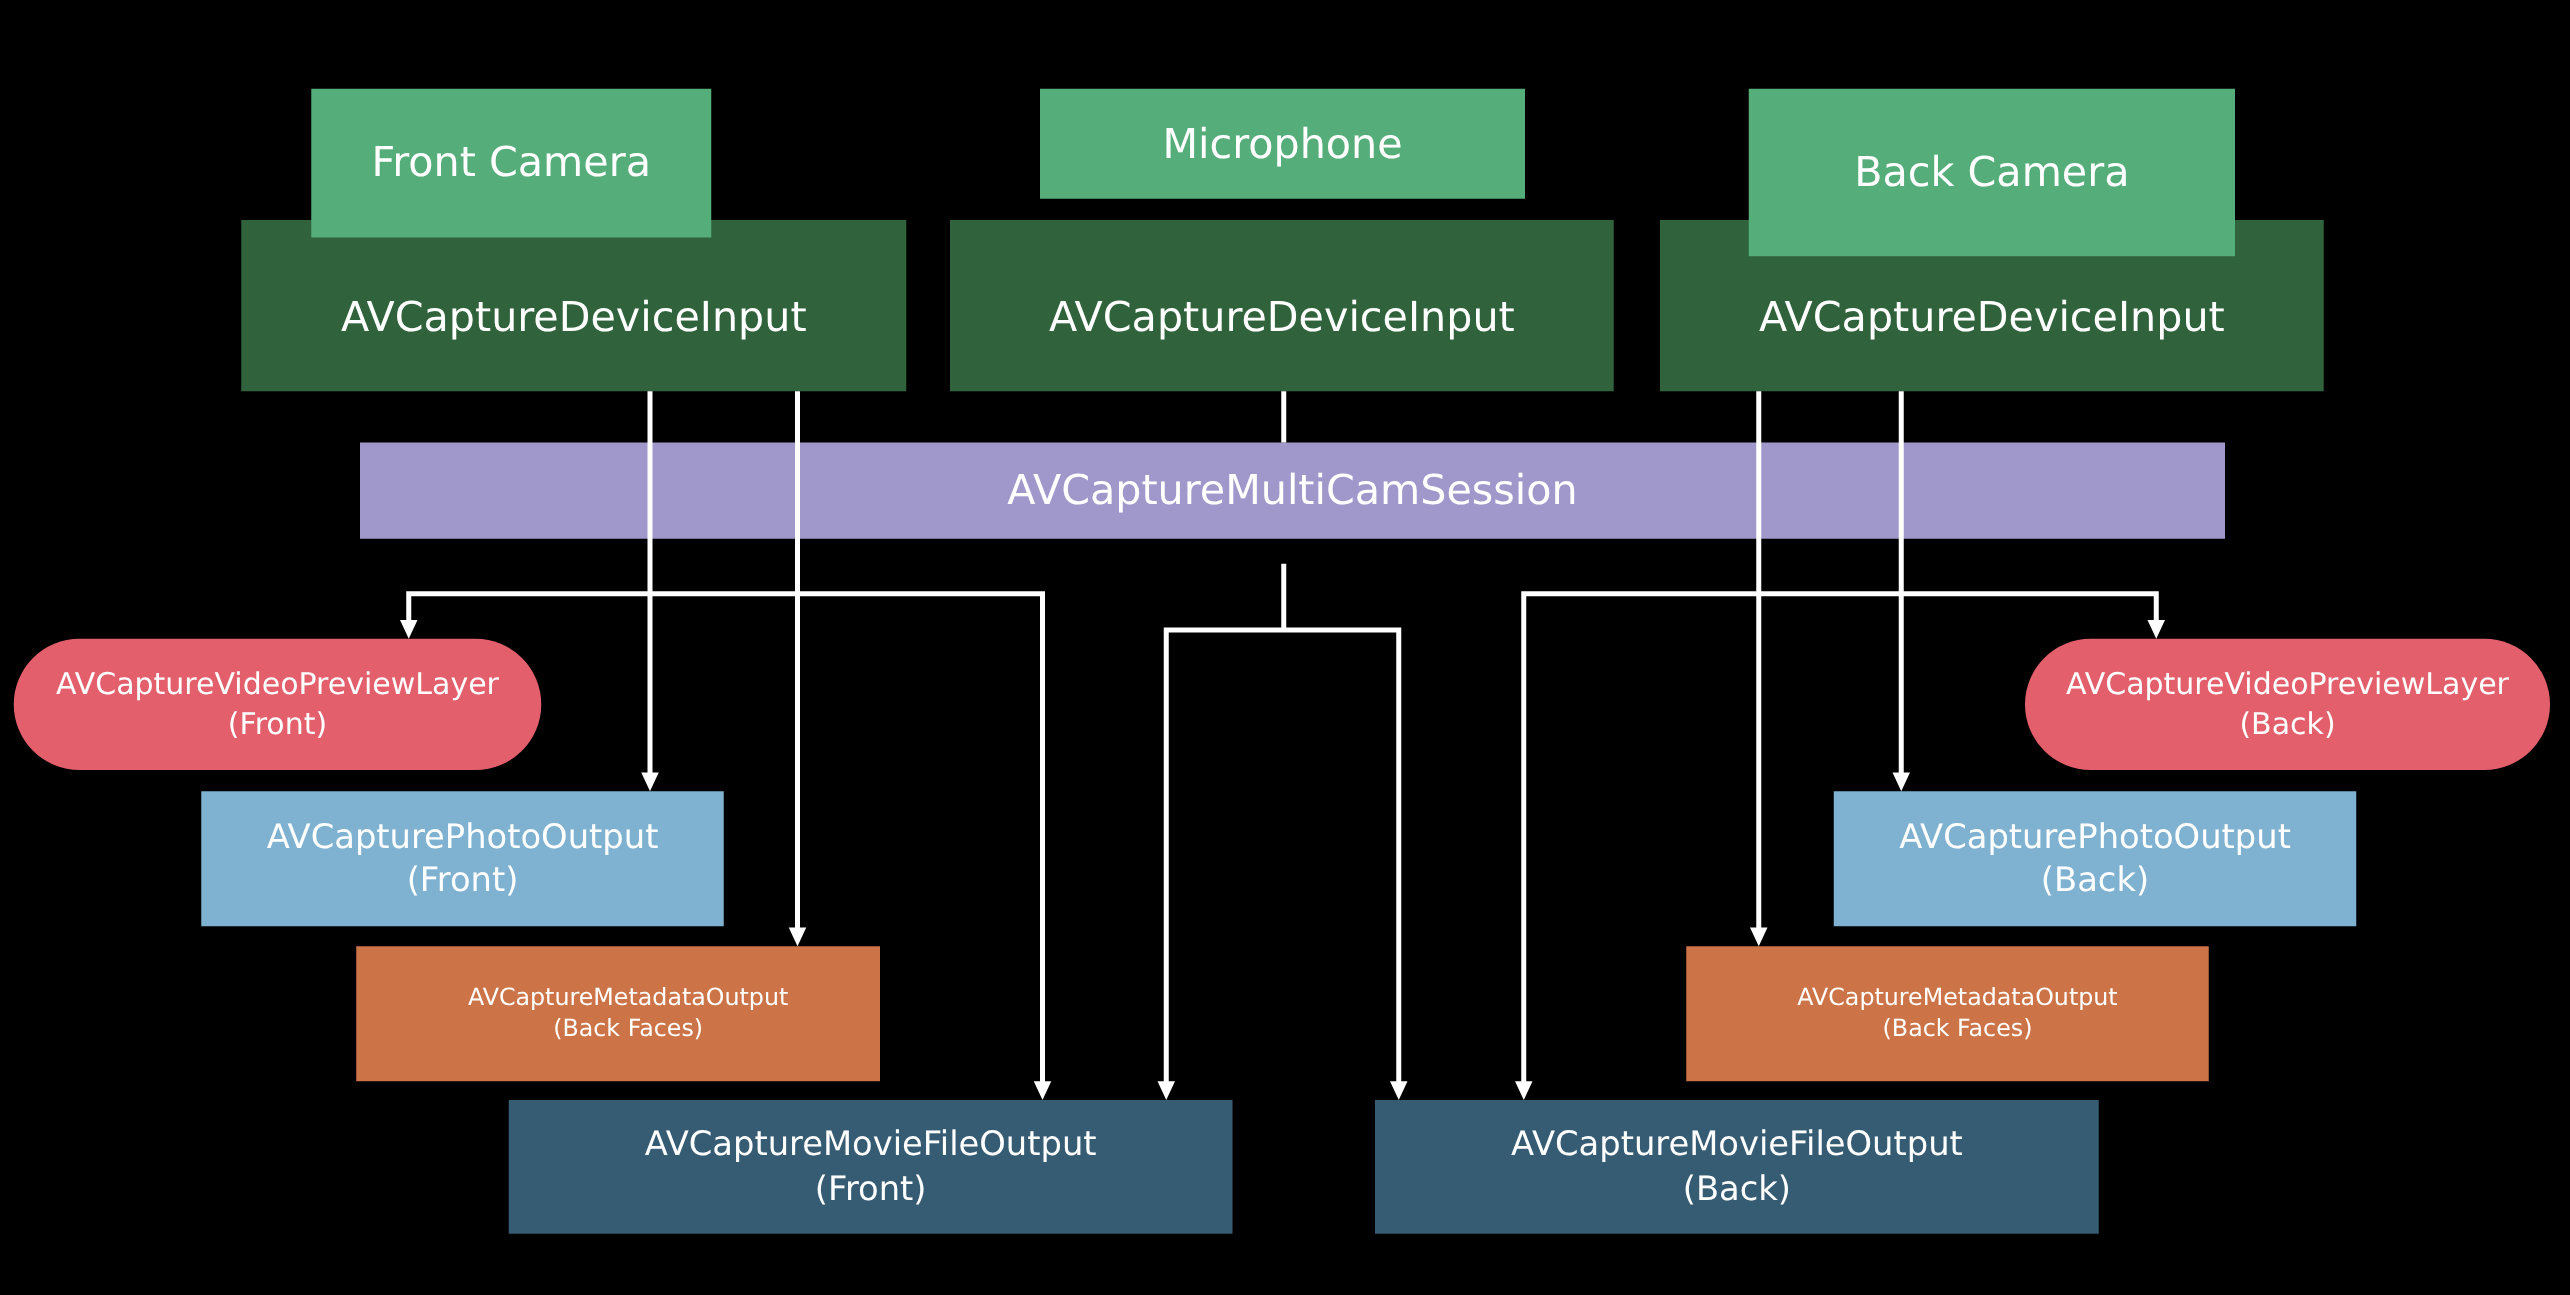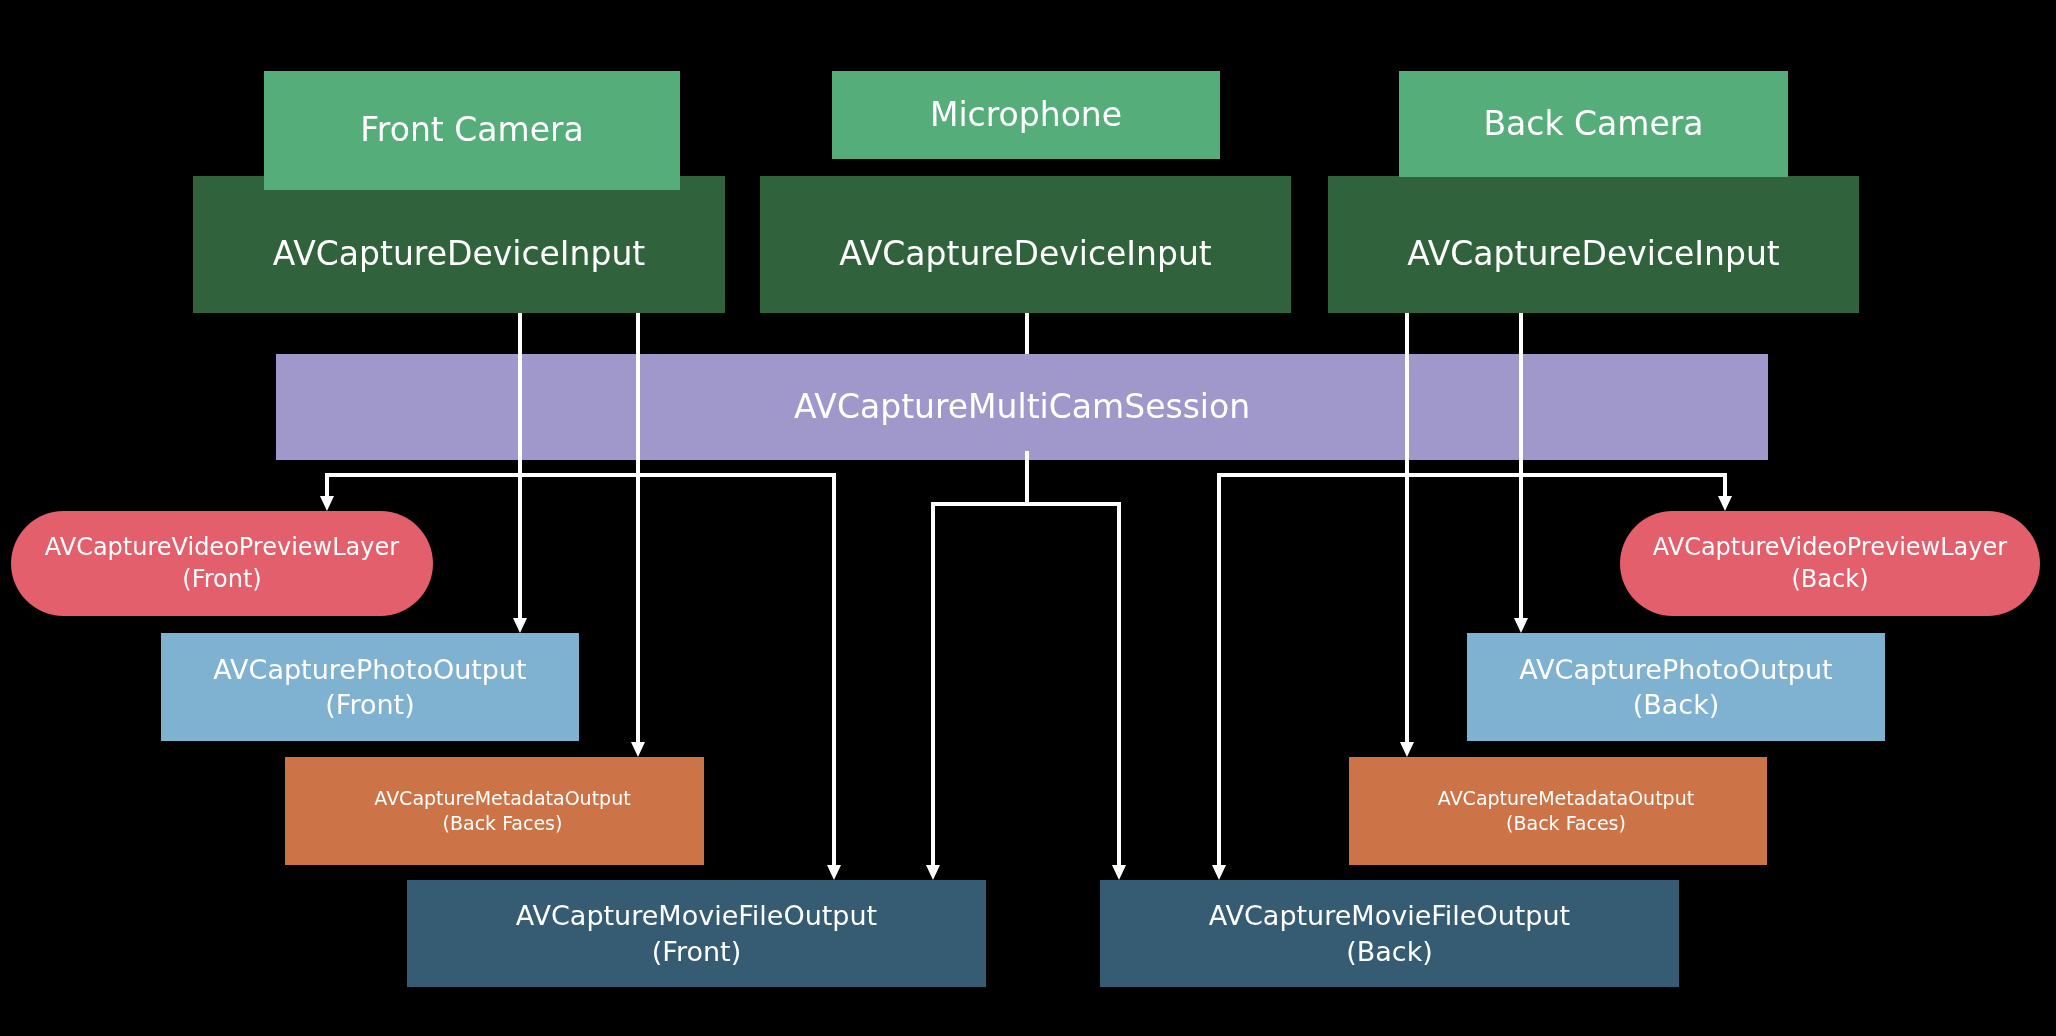--- a/index.html
+++ b/index.html
@@ -25,31 +25,31 @@
 <div class="node input" style="left: 193px; top: 176px; width: 532px; height: 137px; padding-top: 20px; background: rgb(48, 99, 60);">
   <span>AVCaptureDeviceInput</span>
 </div>
 <div class="node input" style="left: 760px; top: 176px; width: 531px; height: 137px; padding-top: 20px; background: rgb(48, 99, 60);">
   <span>AVCaptureDeviceInput</span>
 </div>
 <div class="node input" style="left: 1328px; top: 176px; width: 531px; height: 137px; padding-top: 20px; background: rgb(48, 99, 60);">
   <span>AVCaptureDeviceInput</span>
 </div>
 
-<div class="node source" style="left: 264px; top: 71px; width: 416px; height: 119px; background: rgb(85, 173, 122);">
+<div class="node source" style="left: 249px; top: 71px; width: 320px; height: 119px; background: rgb(85, 173, 122);">
   <span>Front Camera</span>
 </div>
 <div class="node source" style="left: 832px; top: 71px; width: 388px; height: 88px; background: rgb(85, 173, 122);">
   <span>Microphone</span>
 </div>
-<div class="node source" style="left: 1399px; top: 71px; width: 389px; height: 106px; background: rgb(85, 173, 122);">
+<div class="node source" style="left: 1399px; top: 71px; width: 389px; height: 134px; background: rgb(85, 173, 122);">
   <span>Back Camera</span>
 </div>
 
-<div class="node session" style="left: 276px; top: 354px; width: 1492px; height: 106px; background: rgb(160, 151, 203);">
+<div class="node session" style="left: 288px; top: 354px; width: 1492px; height: 77px; background: rgb(160, 151, 203);">
   <span>AVCaptureMultiCamSession</span>
 </div>
 
 <div class="node preview" style="left: 11px; top: 511px; width: 422px; height: 105px; background: rgb(227, 95, 107);">
   <span>AVCaptureVideoPreviewLayer</span>
   <span>(Front)</span>
 </div>
 <div class="node preview" style="left: 1620px; top: 511px; width: 420px; height: 105px; background: rgb(227, 95, 107);">
   <span>AVCaptureVideoPreviewLayer</span>
   <span>(Back)</span>

